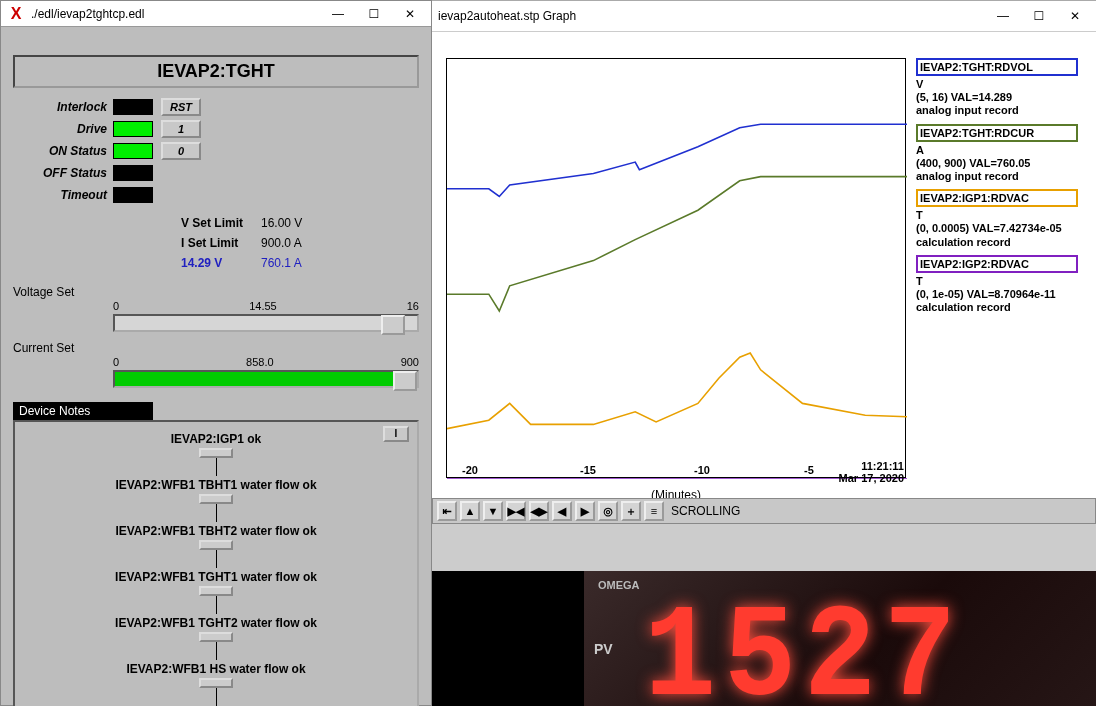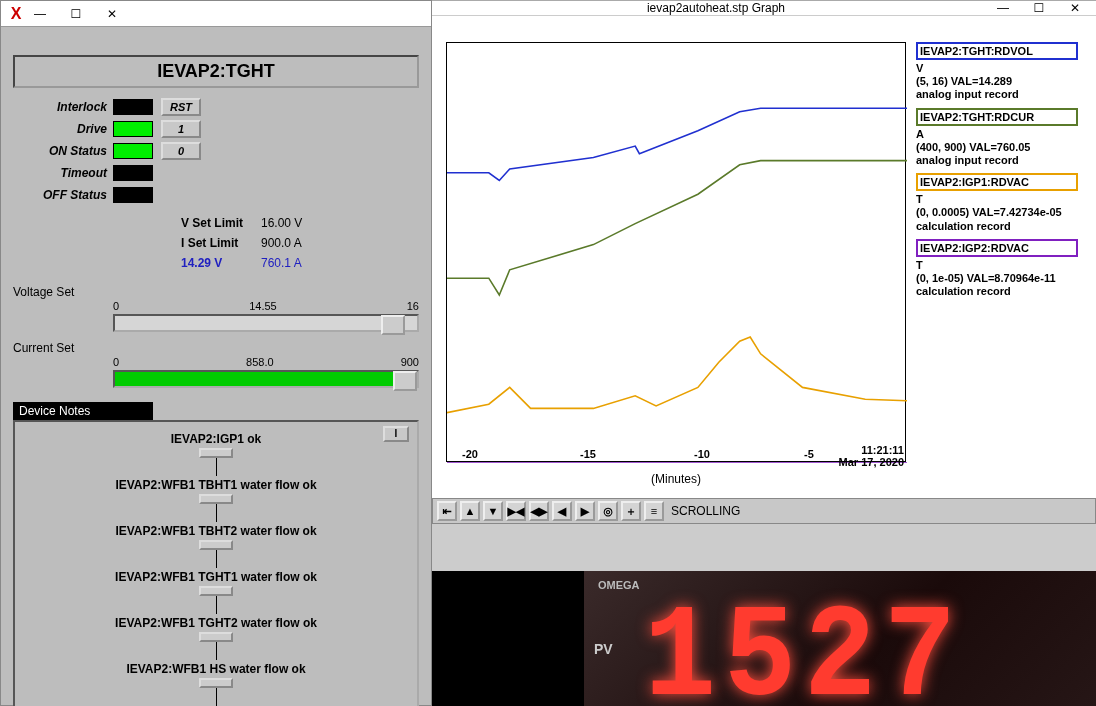--- a/index.html
+++ b/index.html
@@ -39,21 +39,21 @@
   .device-notes-hdr { margin: 14px 0 0 12px; width: 140px; background: #000; color: #fff; font-size: 12px; padding: 2px 6px; }
   .notes-frame { margin: 0 12px 0 12px; border: 2px inset #aaa; background: #bdbdbd; padding: 8px 6px 10px 6px; height: 340px; position: relative; }
   .notes-i-btn { position: absolute; right: 8px; top: 4px; width: 26px; height: 16px; border: 2px outset #ddd; font-size: 10px; font-weight: bold; text-align: center; line-height: 12px; background: #c8c8c8; }
   .tree { text-align: center; font-size: 12px; font-weight: bold; }
   .tree .node { margin: 2px 0; }
   .tree .connector { width: 1px; height: 18px; background: #000; margin: 0 auto; }
   .tree .box { width: 34px; height: 10px; border: 2px outset #ddd; background: #ccc; margin: 0 auto; }
 
   
   .right-panel { position: absolute; left: 432px; top: 0; width: 664px; height: 500px; background: #fff; border-top: 1px solid #aaa; }
-  .right-titlebar { height: 15px; background: #fff; display: flex; align-items: center; padding: 4px 6px; border-bottom: 1px solid #ccc; text-align: center; }
+  .right-titlebar { height: 31px; background: #fff; display: flex; align-items: center; padding: 4px 6px; border-bottom: 1px solid #ccc; }
   .right-title { font-size: 12px; flex: 1; }
   .graph-area { position: relative; width: 100%; height: 474px; }
   .graph-title { position: absolute; top: 8px; left: 0; right: 200px; text-align: center; font-size: 13px; font-weight: bold; }
   .plot-rect { position: absolute; left: 14px; top: 26px; width: 460px; height: 420px; border: 1px solid #000; background: #fff; }
   .xaxis-label { position: absolute; bottom: 4px; left: 14px; width: 460px; text-align: center; font-weight: normal; font-size: 12px; }
   .xaxis-time { position: absolute; bottom: 22px; right: 192px; font-size: 11px; font-weight: bold; text-align: right; }
   .xtick { position: absolute; bottom: 30px; font-size: 11px; font-weight: bold; }
 
   .legend { position: absolute; right: 4px; top: 26px; width: 176px; font-size: 11px; }
   .legend-group { margin-bottom: 6px; }
@@ -78,20 +78,21 @@
   .cam-scroll { position: absolute; bottom: 0; left: 0; right: 0; height: 16px; background: #ddd; display: flex; }
   .cam-scroll .arrow { width: 16px; background: #ccc; border: 1px outset #eee; font-size: 10px; text-align: center; line-height: 14px; }
   .cam-scroll .track { flex: 1; background: #e8e8e8; }
 </style>
 </head>
 <body>
 
 <div class="left-panel">
   <div class="left-titlebar">
     <span class="x-icon">X</span>
+    <span class="left-title">./edl/ievap2tghtcp.edl</span>
     <div class="win-btns">
       <span class="win-btn">—</span>
       <span class="win-btn">☐</span>
       <span class="win-btn">✕</span>
     </div>
   </div>
 
   <div class="panel-heading">IEVAP2:TGHT</div>
 
   <div class="status-rows">
@@ -104,25 +105,25 @@
       <div class="status-label">Drive</div>
       <div class="status-led led-green"></div>
       <div class="mini-btn">1</div>
     </div>
     <div class="status-row">
       <div class="status-label">ON Status</div>
       <div class="status-led led-green"></div>
       <div class="mini-btn">0</div>
     </div>
     <div class="status-row">
+      <div class="status-label">OFF Status</div>
+      <div class="status-led led-black"></div>
+    </div>
+    <div class="status-row">
       <div class="status-label">Timeout</div>
-      <div class="status-led led-black"></div>
-    </div>
-    <div class="status-row">
-      <div class="status-label">OFF Status</div>
       <div class="status-led led-black"></div>
     </div>
   </div>
 
   <div class="setlimits">
     <div class="setlimits-row">
       <span class="lbl">V Set Limit</span>
       <span class="val">16.00 V</span>
     </div>
     <div class="setlimits-row">

